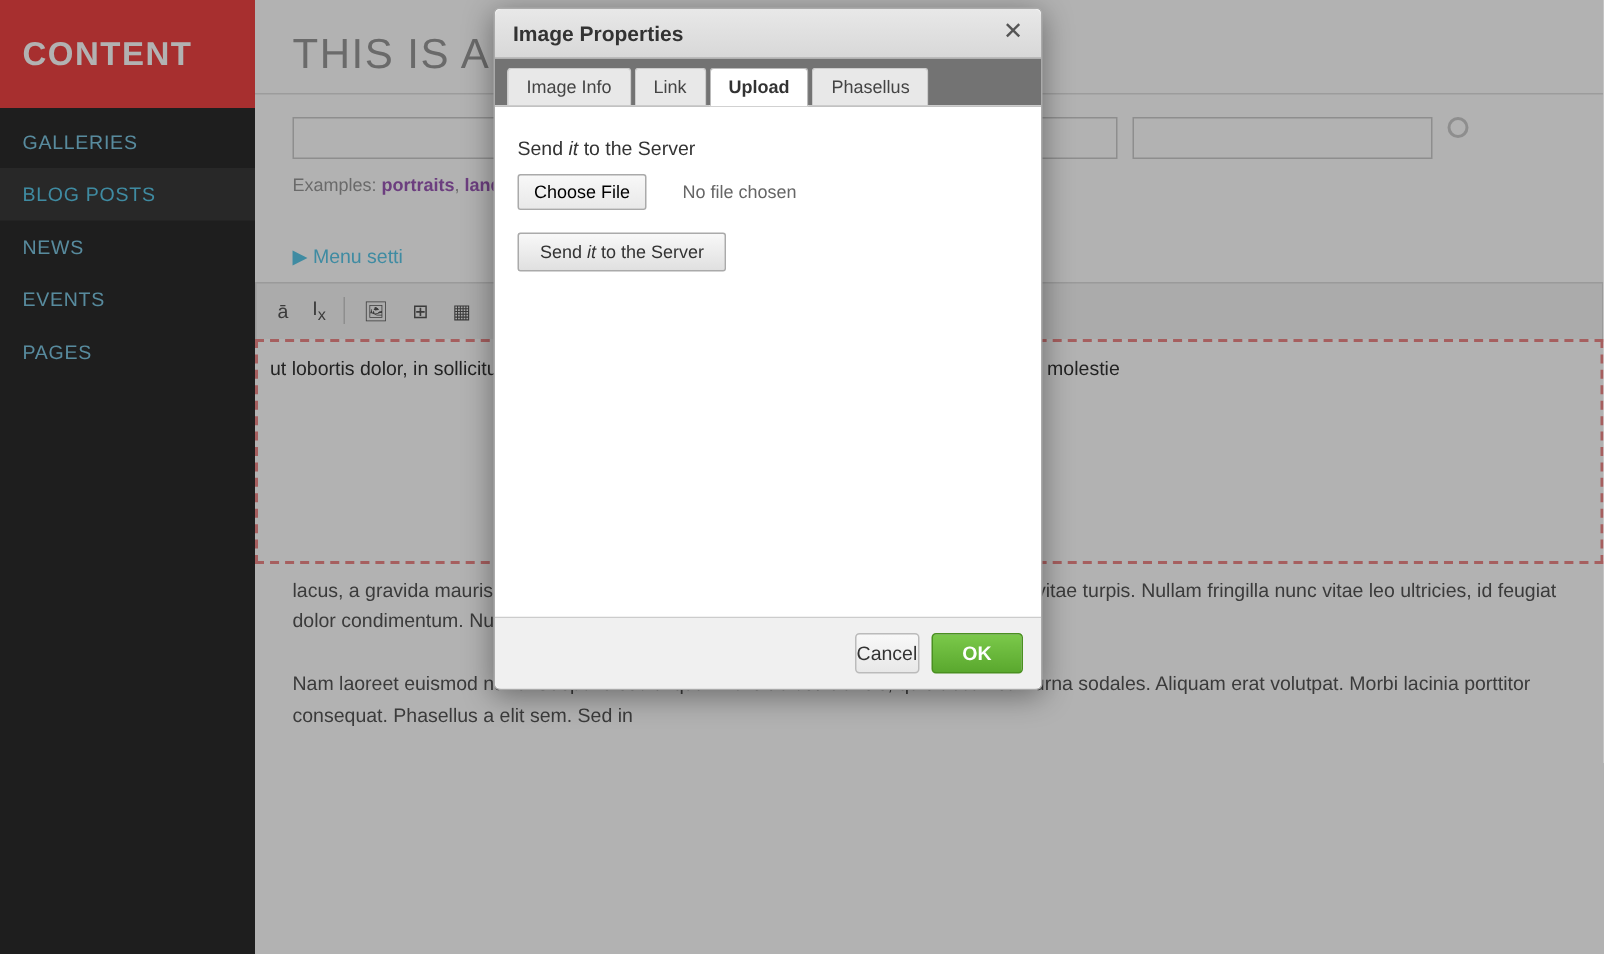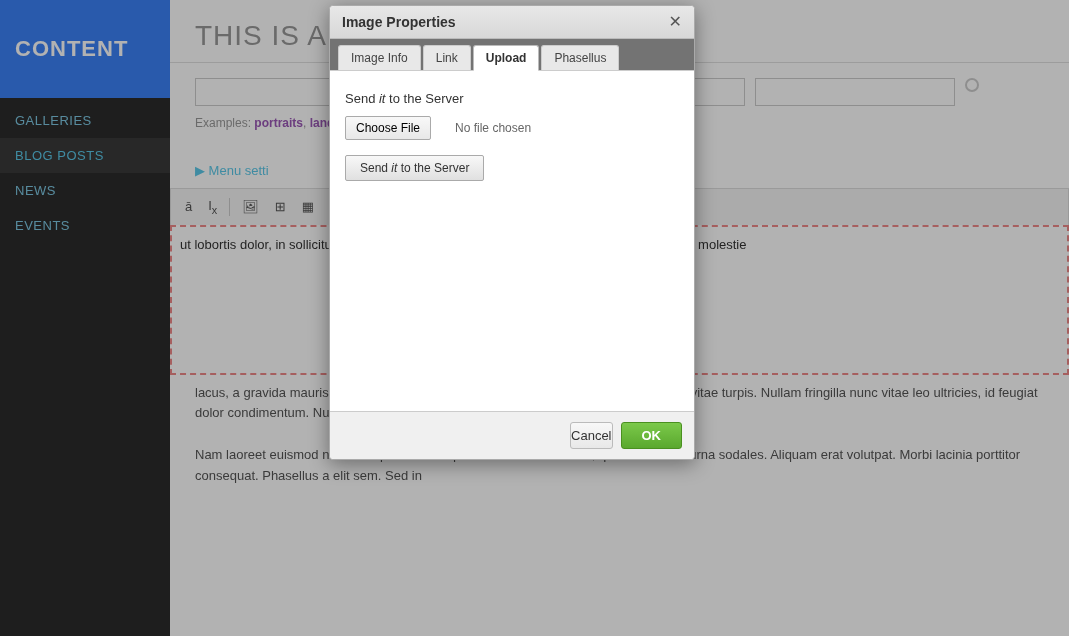--- a/index.html
+++ b/index.html
@@ -3,21 +3,21 @@
   <meta charset="utf-8">
   <style>
     * { box-sizing: border-box; margin: 0; padding: 0; }
     body { font-family: Arial, sans-serif; font-size: 13px; background: #f0f0f0; overflow: hidden; }
 
     
     .app-container { display: flex; width: 1069px; height: 636px; position: relative; }
 
     
     .sidebar { width: 170px; background: #2c2c2c; color: #fff; flex-shrink: 0; }
-    .sidebar-header { background: #3b82f6; padding: 36px 15px; font-size: 22px; font-weight: bold; letter-spacing: 1px; color: #fff; }
+    .sidebar-header { background: #ef4444; padding: 23px 15px; font-size: 22px; font-weight: bold; letter-spacing: 1px; color: #fff; }
     .sidebar-nav { margin-top: 5px; }
     .sidebar-item { padding: 10px 15px; font-size: 13px; cursor: pointer; color: #7ec8e3; text-transform: uppercase; letter-spacing: 0.5px; }
     .sidebar-item.active { background: #3a3a3a; color: #5bc8e8; }
 
     
     .main-content { flex: 1; background: #fff; position: relative; overflow: hidden; }
 
     
     .page-title-area { padding: 20px 25px 10px; border-bottom: 1px solid #e0e0e0; }
     .page-title { font-size: 28px; color: #999; text-transform: uppercase; letter-spacing: 1px; font-weight: normal; }
@@ -92,20 +92,23 @@
       </div>
       <div class="sidebar-item active">
         <span>BLOG POSTS</span>
       </div>
       <div class="sidebar-item">
         <span>NEWS</span>
       </div>
       <div class="sidebar-item">
         <span>EVENTS</span>
       </div>
+      <div class="sidebar-item">
+        <span>PAGES</span>
+      </div>
     </nav>
   </div>
 
   <div class="main-content">
 
     <div class="page-title-area">
       <div class="page-title">THIS IS A SIMP</div>
     </div>
 
     <div class="editor-area">

